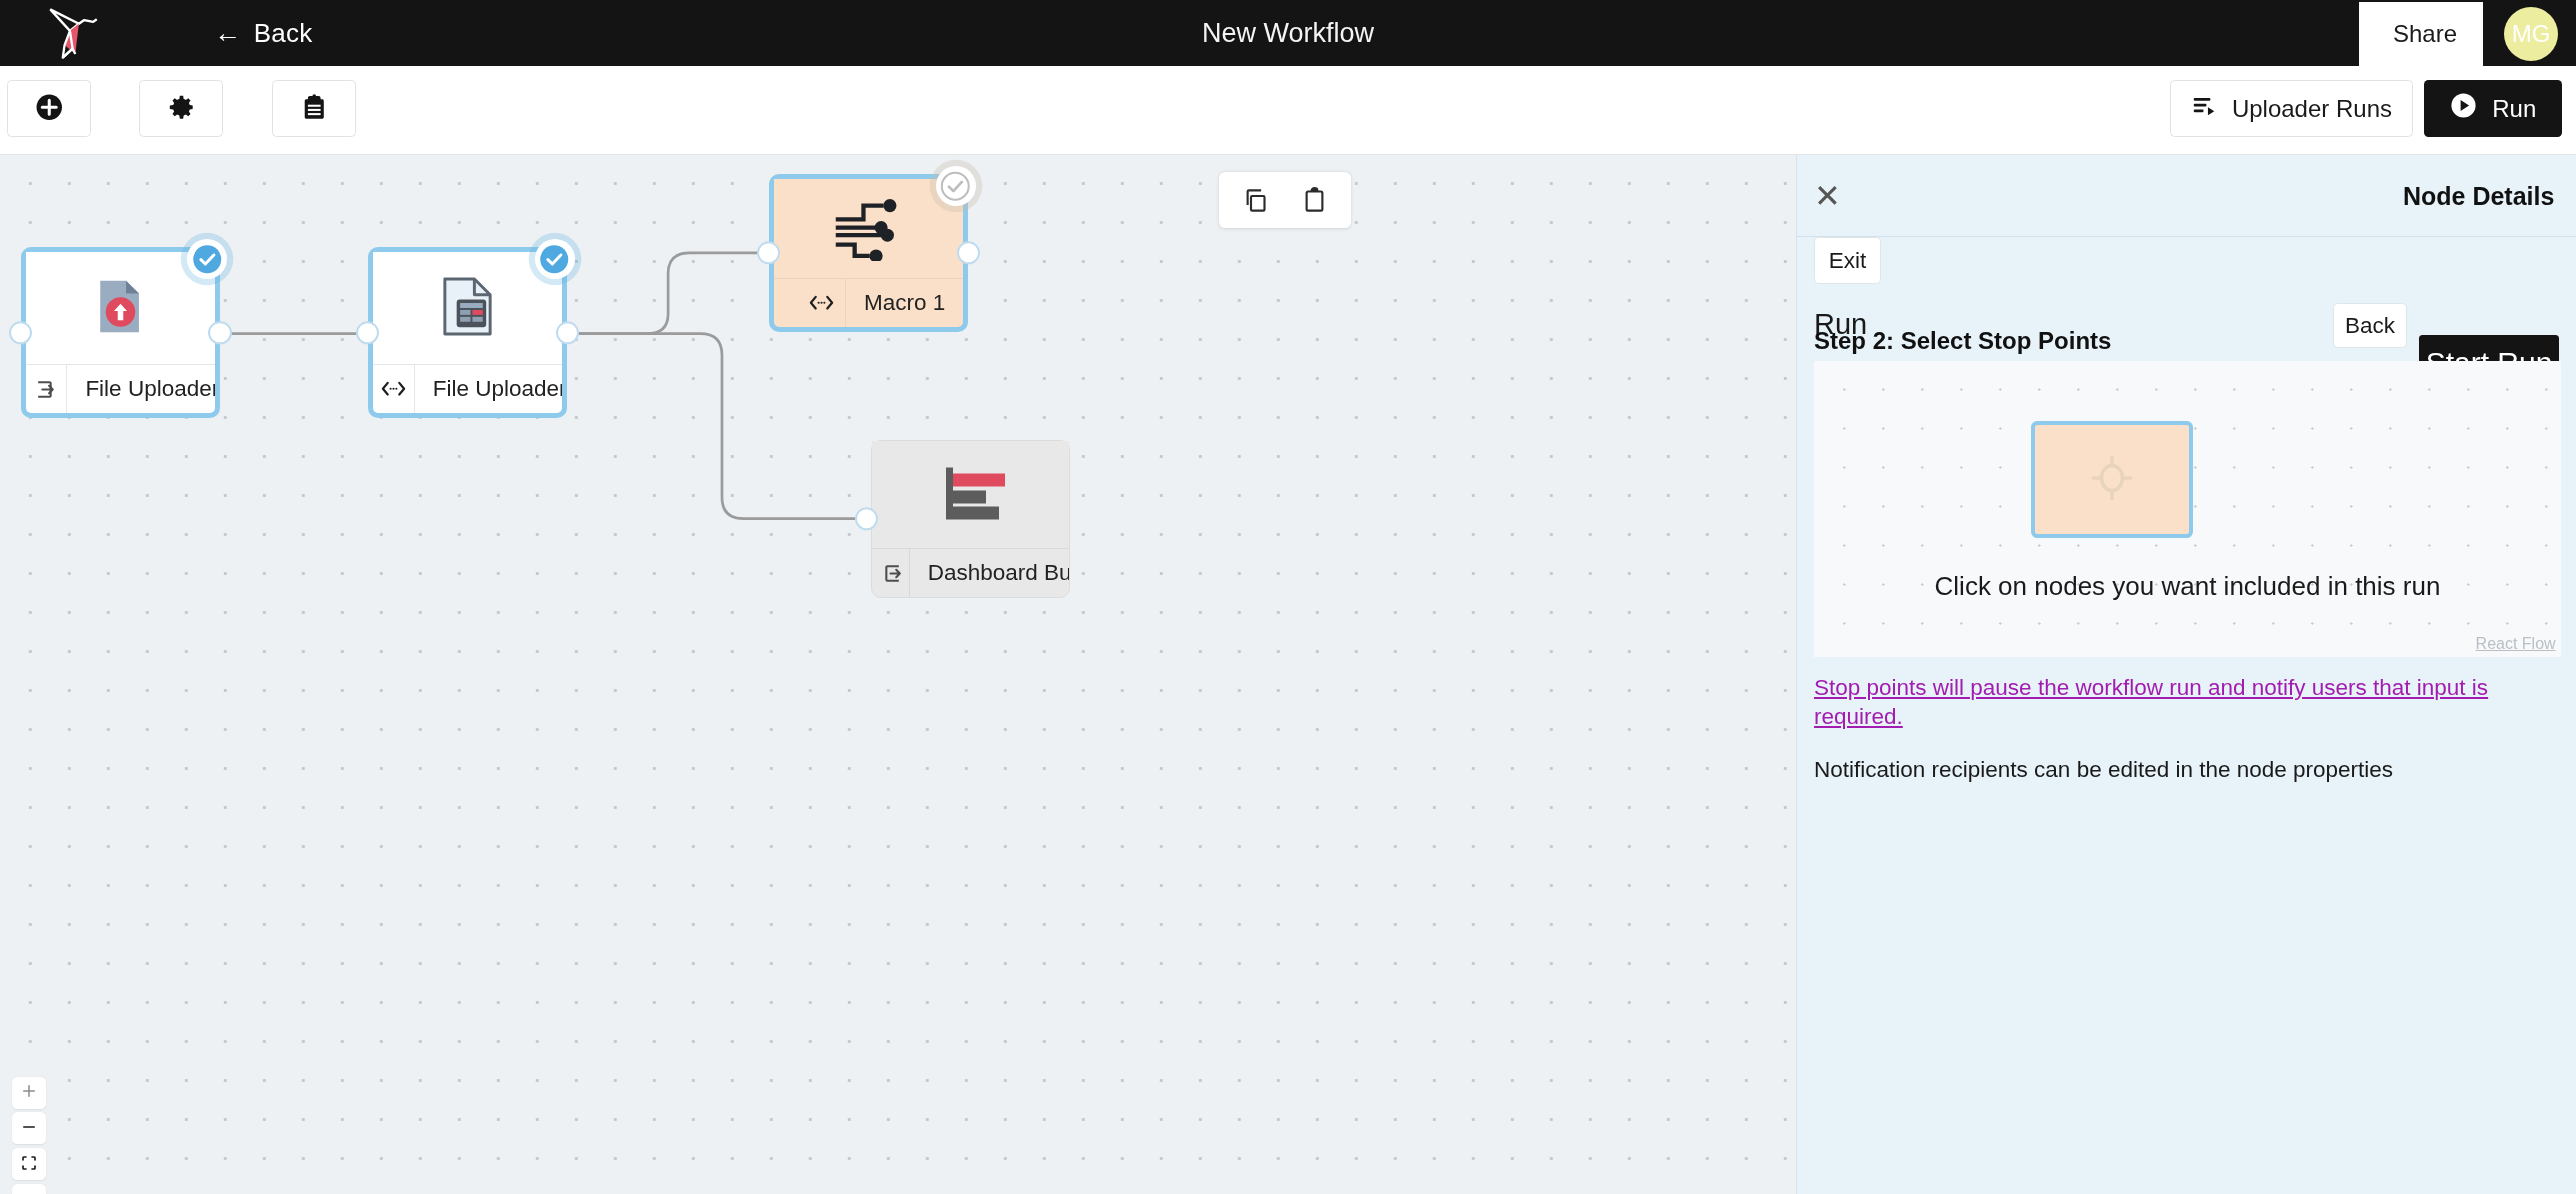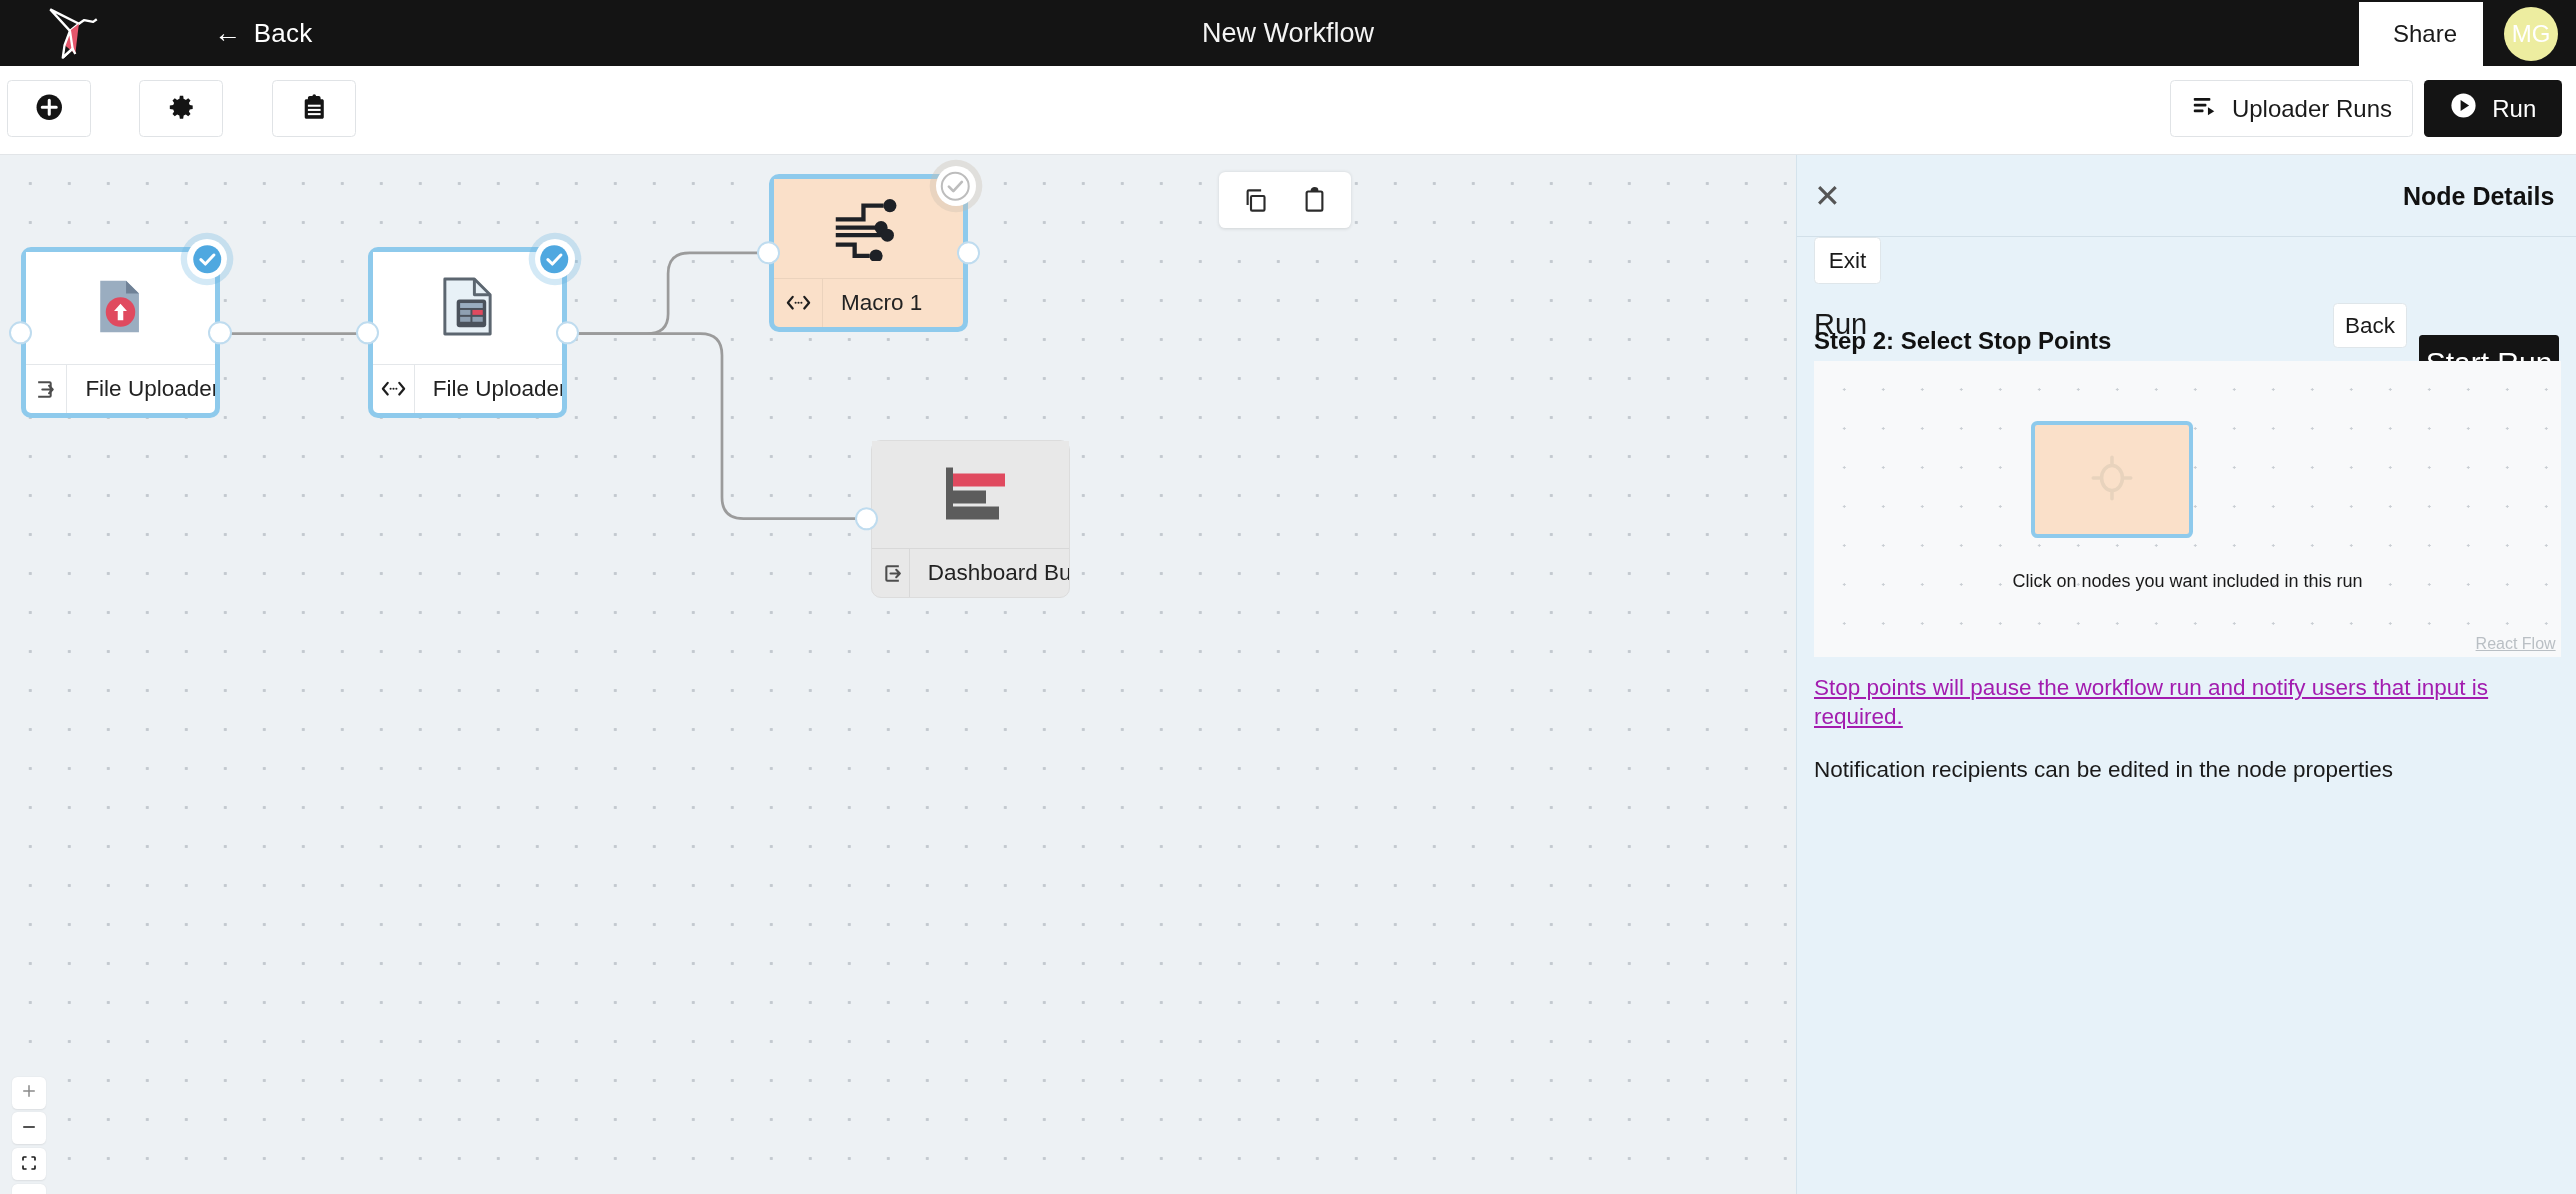--- a/index.html
+++ b/index.html
@@ -143,21 +143,21 @@
     transform: translateY(-50%); cursor: crosshair;
   }
   .handle.left  { left: -17px; }
   .handle.right { right: -17px; }
 
   
   #node-fu1 { left: 20.7px;  top: 92px; width: 199px; height: 171px; }
   #node-fu2 { left: 368px; top: 92px; width: 199px; height: 171px; }
   #node-macro { left: 769px; top: 19px; width: 199px; height: 158px;
                 background: #fae0c9; border-color: #8ecaec; }
-  #node-macro .node-footer { border-top-color: #ebd3bd; }
+  #node-macro .node-footer { border-top-color: #ebd3bd; padding-left: 23px; }
   #node-macro .node-footer .fi { border-right-color: #ebd3bd; }
   #node-dash { left: 871px; top: 285px; width: 199px; height: 158px;
                background: #e8e8e8; border: 0.9px solid #dcdcdc; }
   #node-dash .node-footer { border-top-color: #d8d8d8; }
   #node-dash .node-footer .fi { border-right-color: #d8d8d8; }
 
   .edges { position: absolute; left: 0; top: 0; width: 1796px; height: 1039px; pointer-events: none; }
 
   
   .zoomctl {
@@ -232,21 +232,21 @@
   }
   .mini-node {
     position: absolute; left: 217px; top: 60px;
     width: 162px; height: 117px;
     background: #fae0c9; border: 4.5px solid #8ecaec; border-radius: 6.3px;
     display: flex; align-items: center; justify-content: center;
     cursor: pointer;
   }
   .mini-hint {
     position: absolute; left: 0; right: 0; top: 210px;
-    text-align: center; font-size: 18px; color: #1a1a1a;
+    text-align: center; font-size: 26px; color: #1a1a1a;
   }
   .rf-mark {
     position: absolute; right: 5.4px; bottom: 3.6px;
     font-size: 16px; color: #b9bfc4; text-decoration: underline;
   }
   .p-note1 {
     position: absolute; left: 17px; top: 437px; width: 751px;
     font-size: 22.5px; line-height: 1.28; color: #a21caf; text-decoration: underline;
   }
   .p-note2 {

